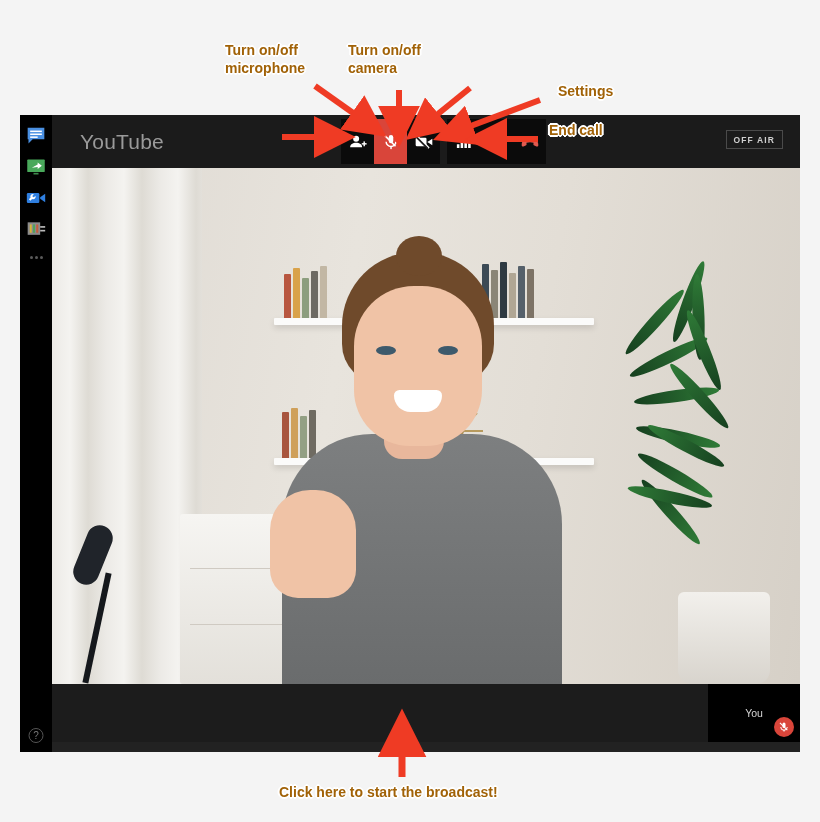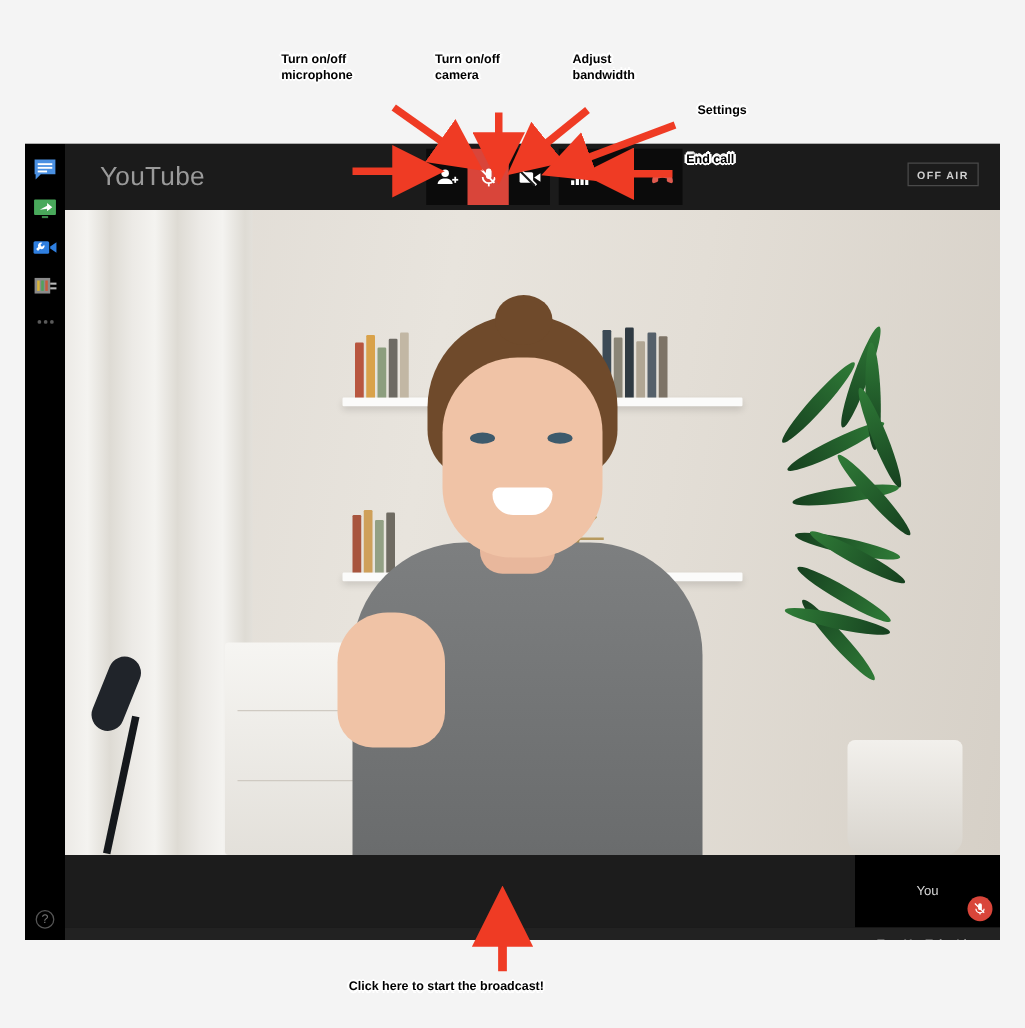--- a/index.html
+++ b/index.html
@@ -137,21 +137,21 @@
   .mic-stand { position:absolute; left:6px; bottom:0; width:70px; height:160px; }
   .mic-body { position:absolute; left:22px; top:0; width:26px; height:62px; background:#20242a; border-radius:13px; transform:rotate(22deg); }
   .mic-arm { position:absolute; left:36px; top:48px; width:6px; height:112px; background:#15181c; transform:rotate(12deg); }
 
   
   .filmstrip {
     position:absolute; left:32px; top:569px;
     width:748px; height:58px; background:#1c1c1c;
   }
   .thumb {
-    position:absolute; right:0; top:0; width:116px; height:58px;
+    position:absolute; right:0; top:0; width:92px; height:58px;
     background:#000; display:flex; align-items:center; justify-content:center;
   }
   .thumb-label { color:#d5d5d5; font-size:10.5px; }
   .thumb-mute {
     position:absolute; right:6px; bottom:5px; width:20px; height:20px;
     border-radius:50%; background:#d9453a;
     display:flex; align-items:center; justify-content:center;
   }
 
   
@@ -160,22 +160,22 @@
     width:748px; height:10px;
   }
   .bottom-strip {
     position:absolute; left:0; top:0; width:748px; height:48px; background:#222;
   }
   .event-info { position:absolute; right:16px; top:8px; text-align:right; }
   .event-title { color:#e2e2e2; font-size:9.5px; font-weight:bold; }
 
   
   .anno {
-    position:absolute; color:#000000; font-weight:bold;
-    font-size:10px; line-height:1.32;
+    position:absolute; color:#a16207; font-weight:bold;
+    font-size:14px; line-height:1.32;
     text-shadow: 1px 1px 0 #fff, -1px 1px 0 #fff, 1px -1px 0 #fff, -1px -1px 0 #fff,
                  0 2px 0 #fff, 0 -2px 0 #fff, 2px 0 0 #fff, -2px 0 0 #fff;
     white-space: pre-line;
   }
   svg.arrows { position:absolute; left:0; top:0; width:820px; height:822px; pointer-events:none; }
 </style>
 </head>
 <body>
 
 <div id="root">
@@ -409,19 +409,17 @@
 
     <path d="M282,137 L327,137" stroke="#ef3b24" stroke-width="6" marker-end="url(#ah)" fill="none"></path>
 
     <path d="M402,777 L402,742" stroke="#ef3b24" stroke-width="7" marker-end="url(#ah)" fill="none"></path>
   </svg>
 
   <div class="anno" style="left:225px; top:41px;">Turn on/off
 microphone</div>
   <div class="anno" style="left:348px; top:41px;">Turn on/off
 camera</div>
-  <div class="anno" style="left:458px; top:41px;">Adjust
-bandwidth</div>
   <div class="anno" style="left:558px; top:82px;">Settings</div>
   <div class="anno" style="left:549px; top:121px;text-align:center;">End call</div>
   <div class="anno" style="left:279px; top:783px;">Click here to start the broadcast!</div>
 
 </div>
 
 </body></html>

